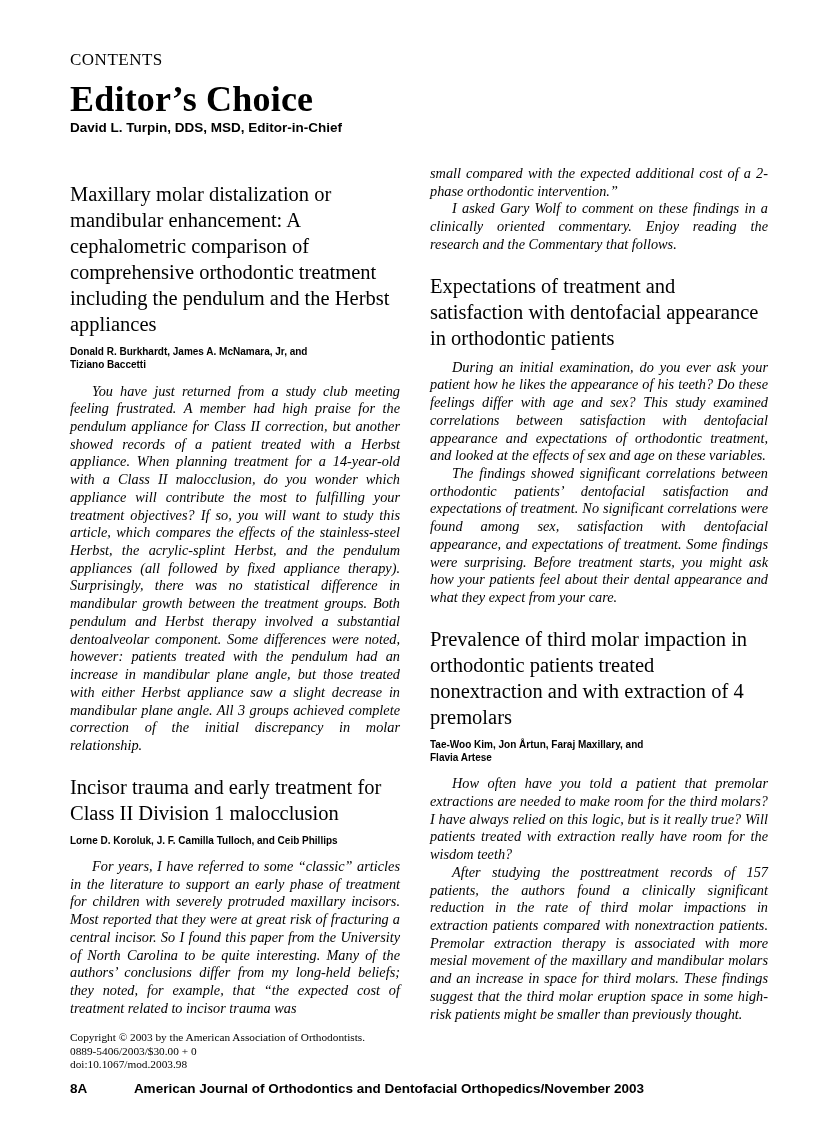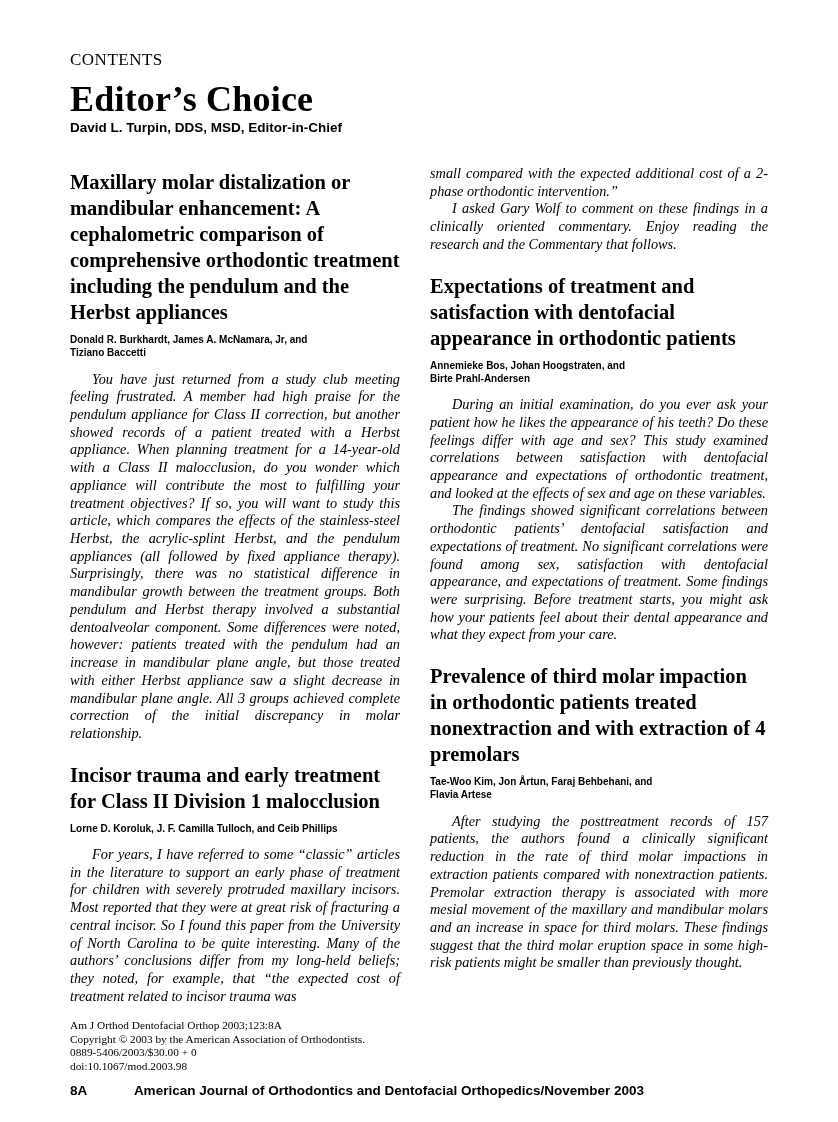--- a/index.html
+++ b/index.html
@@ -32,23 +32,23 @@
 
   .columns {
     margin-top: 30px;
     display: grid;
     grid-template-columns: 330px 338px;
     column-gap: 30px;
   }
 
   .article-title {
     font-size: 20.5px;
-    font-weight: bold;
+    font-weight: normal;
     line-height: 1.27;
-    margin: 4px 0 8px 0;
+    margin: 16px 0 8px 0;
   }
   .article-title.later { margin-top: 19px; }
 
   .authors {
     font-family: "Liberation Sans", sans-serif;
     font-weight: bold;
     font-size: 10px;
     line-height: 1.32;
     margin: 0 0 11px 0;
   }
@@ -99,45 +99,41 @@
       </div>
       <p class="body-text indent">You have just returned from a study club meeting feeling frustrated. A member had high praise for the pendulum appliance for Class II correction, but another showed records of a patient treated with a Herbst appliance. When planning treatment for a 14-year-old with a Class II malocclusion, do you wonder which appliance will contribute the most to fulfilling your treatment objectives? If so, you will want to study this article, which compares the effects of the stainless-steel Herbst, the acrylic-splint Herbst, and the pendulum appliances (all followed by fixed appliance therapy). Surprisingly, there was no statistical difference in mandibular growth between the treatment groups. Both pendulum and Herbst therapy involved a substantial dentoalveolar component. Some differences were noted, however: patients treated with the pendulum had an increase in mandibular plane angle, but those treated with either Herbst appliance saw a slight decrease in mandibular plane angle. All 3 groups achieved complete correction of the initial discrepancy in molar relationship.</p>
 
       <h2 class="article-title later">Incisor trauma and early treatment for Class II Division 1 malocclusion</h2>
       <div class="authors">
         <div>Lorne D. Koroluk, J. F. Camilla Tulloch, and Ceib Phillips</div>
       </div>
       <p class="body-text indent">For years, I have referred to some “classic” articles in the literature to support an early phase of treatment for children with severely protruded maxillary incisors. Most reported that they were at great risk of fracturing a central incisor. So I found this paper from the University of North Carolina to be quite interesting. Many of the authors’ conclusions differ from my long-held beliefs; they noted, for example, that “the expected cost of treatment related to incisor trauma was</p>
 
       <div class="citation">
-        <div>Am J Orthod Dentofacial Orthop 2003;123:8A</div>
         <div>Copyright © 2003 by the American Association of Orthodontists.</div>
         <div>0889-5406/2003/$30.00 + 0</div>
         <div>doi:10.1067/mod.2003.98</div>
       </div>
     </div>
 
     <div class="col">
 
       <p class="body-text">small compared with the expected additional cost of a 2-phase orthodontic intervention.”</p>
       <p class="body-text indent">I asked Gary Wolf to comment on these findings in a clinically oriented commentary. Enjoy reading the research and the Commentary that follows.</p>
 
       <h2 class="article-title later">Expectations of treatment and satisfaction with dentofacial appearance in orthodontic patients</h2>
-      <div class="authors">
-        <div>Annemieke Bos, Johan Hoogstraten, and</div>
-        <div>Birte Prahl-Andersen</div>
-      </div>
       <p class="body-text indent">During an initial examination, do you ever ask your patient how he likes the appearance of his teeth? Do these feelings differ with age and sex? This study examined correlations between satisfaction with dentofacial appearance and expectations of orthodontic treatment, and looked at the effects of sex and age on these variables.</p>
       <p class="body-text indent">The findings showed significant correlations between orthodontic patients’ dentofacial satisfaction and expectations of treatment. No significant correlations were found among sex, satisfaction with dentofacial appearance, and expectations of treatment. Some findings were surprising. Before treatment starts, you might ask how your patients feel about their dental appearance and what they expect from your care.</p>
 
       <h2 class="article-title later">Prevalence of third molar impaction in orthodontic patients treated nonextraction and with extraction of 4 premolars</h2>
       <div class="authors">
-        <div>Tae-Woo Kim, Jon Årtun, Faraj Behbehani, and</div>
+        <div>Tae-Woo Kim, Jon Årtun, Faraj Maxillary, and</div>
         <div>Flavia Artese</div>
       </div>
+      <p class="body-text indent">How often have you told a patient that premolar extractions are needed to make room for the third molars? I have always relied on this logic, but is it really true? Will patients treated with extraction really have room for the wisdom teeth?</p>
       <p class="body-text indent">After studying the posttreatment records of 157 patients, the authors found a clinically significant reduction in the rate of third molar impactions in extraction patients compared with nonextraction patients. Premolar extraction therapy is associated with more mesial movement of the maxillary and mandibular molars and an increase in space for third molars. These findings suggest that the third molar eruption space in some high-risk patients might be smaller than previously thought.</p>
     </div>
 
   </div>
 
   <div class="footer">
     <span>8A</span>
     <span>American Journal of Orthodontics and Dentofacial Orthopedics/November 2003</span>
   </div>
 

